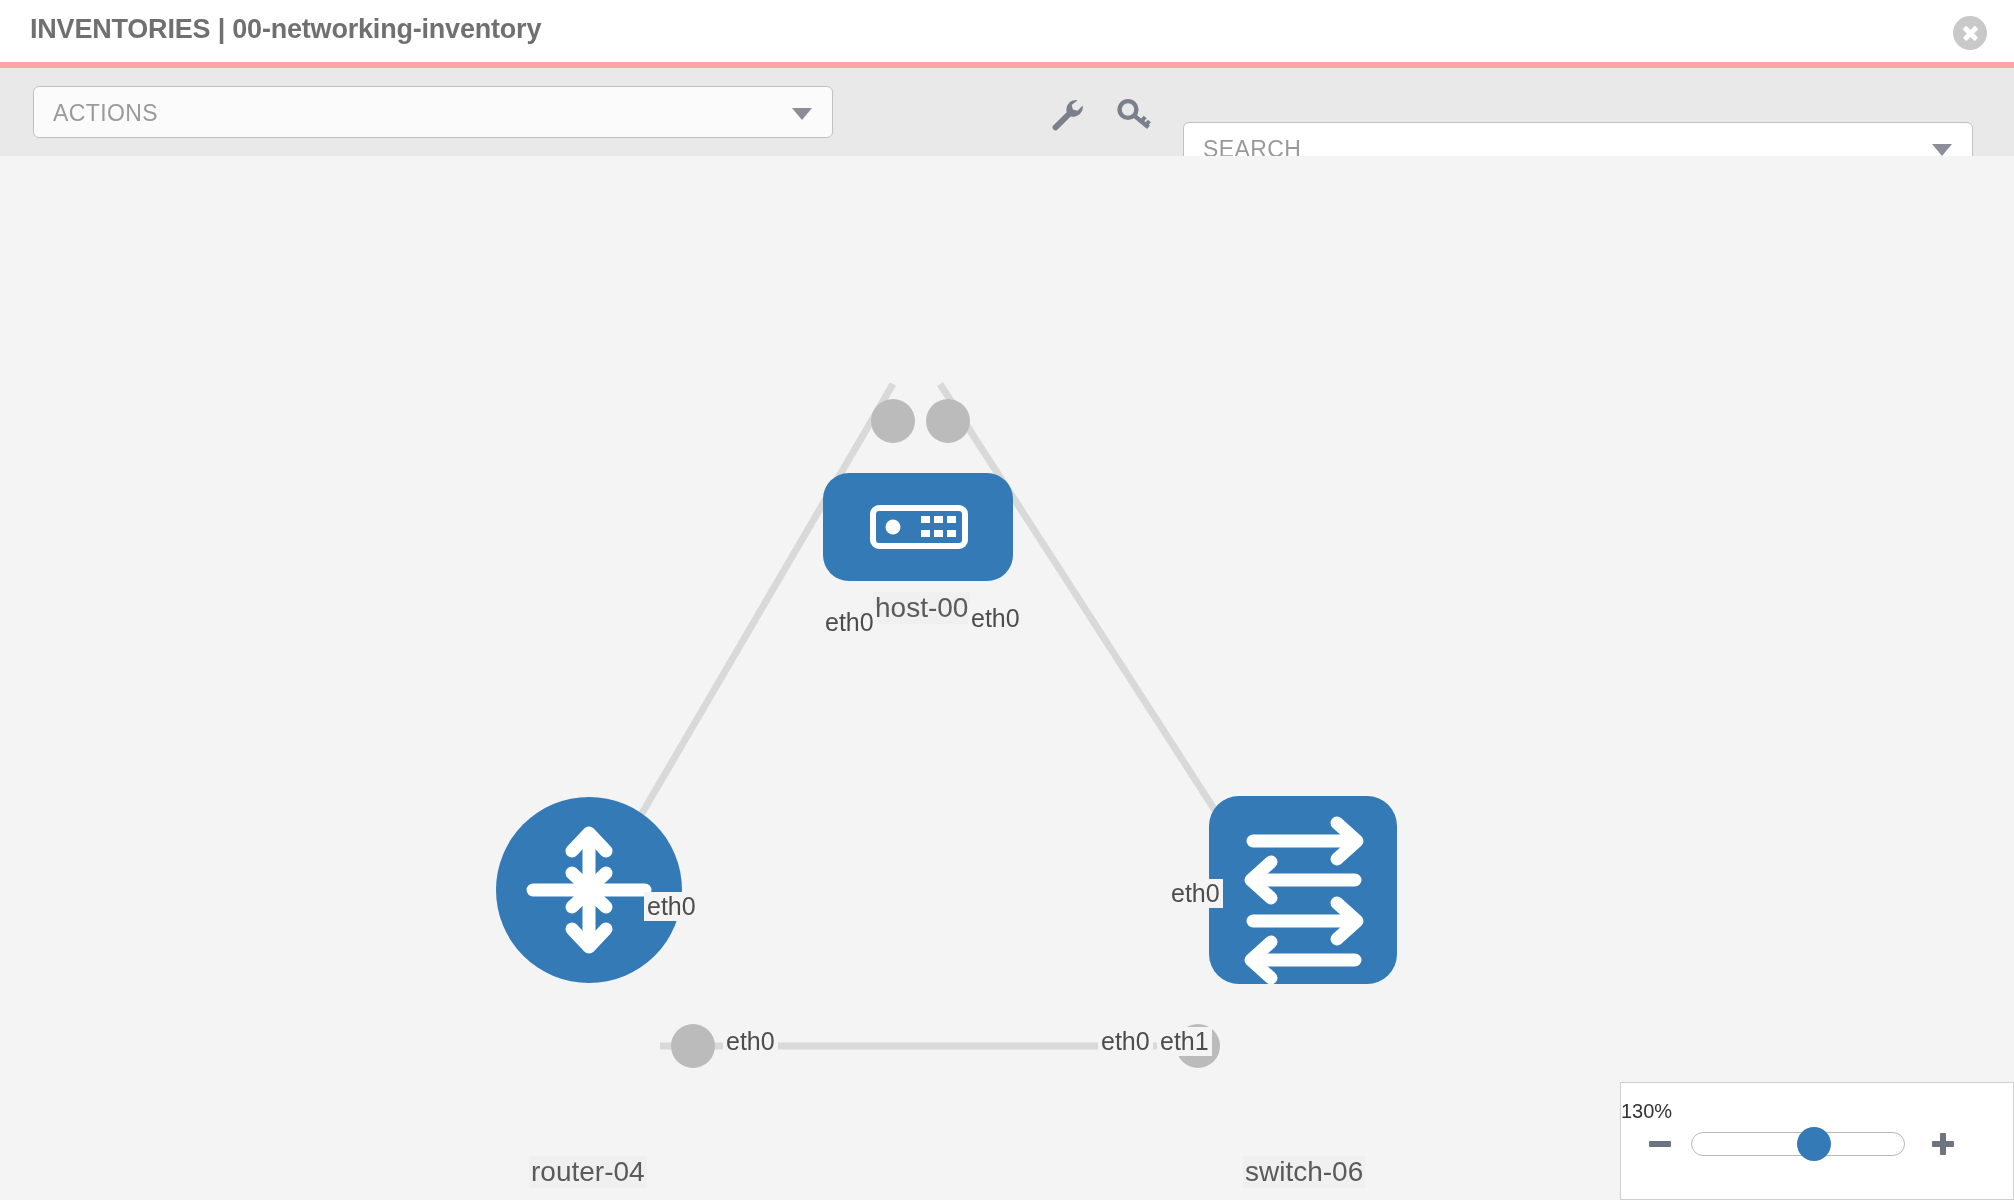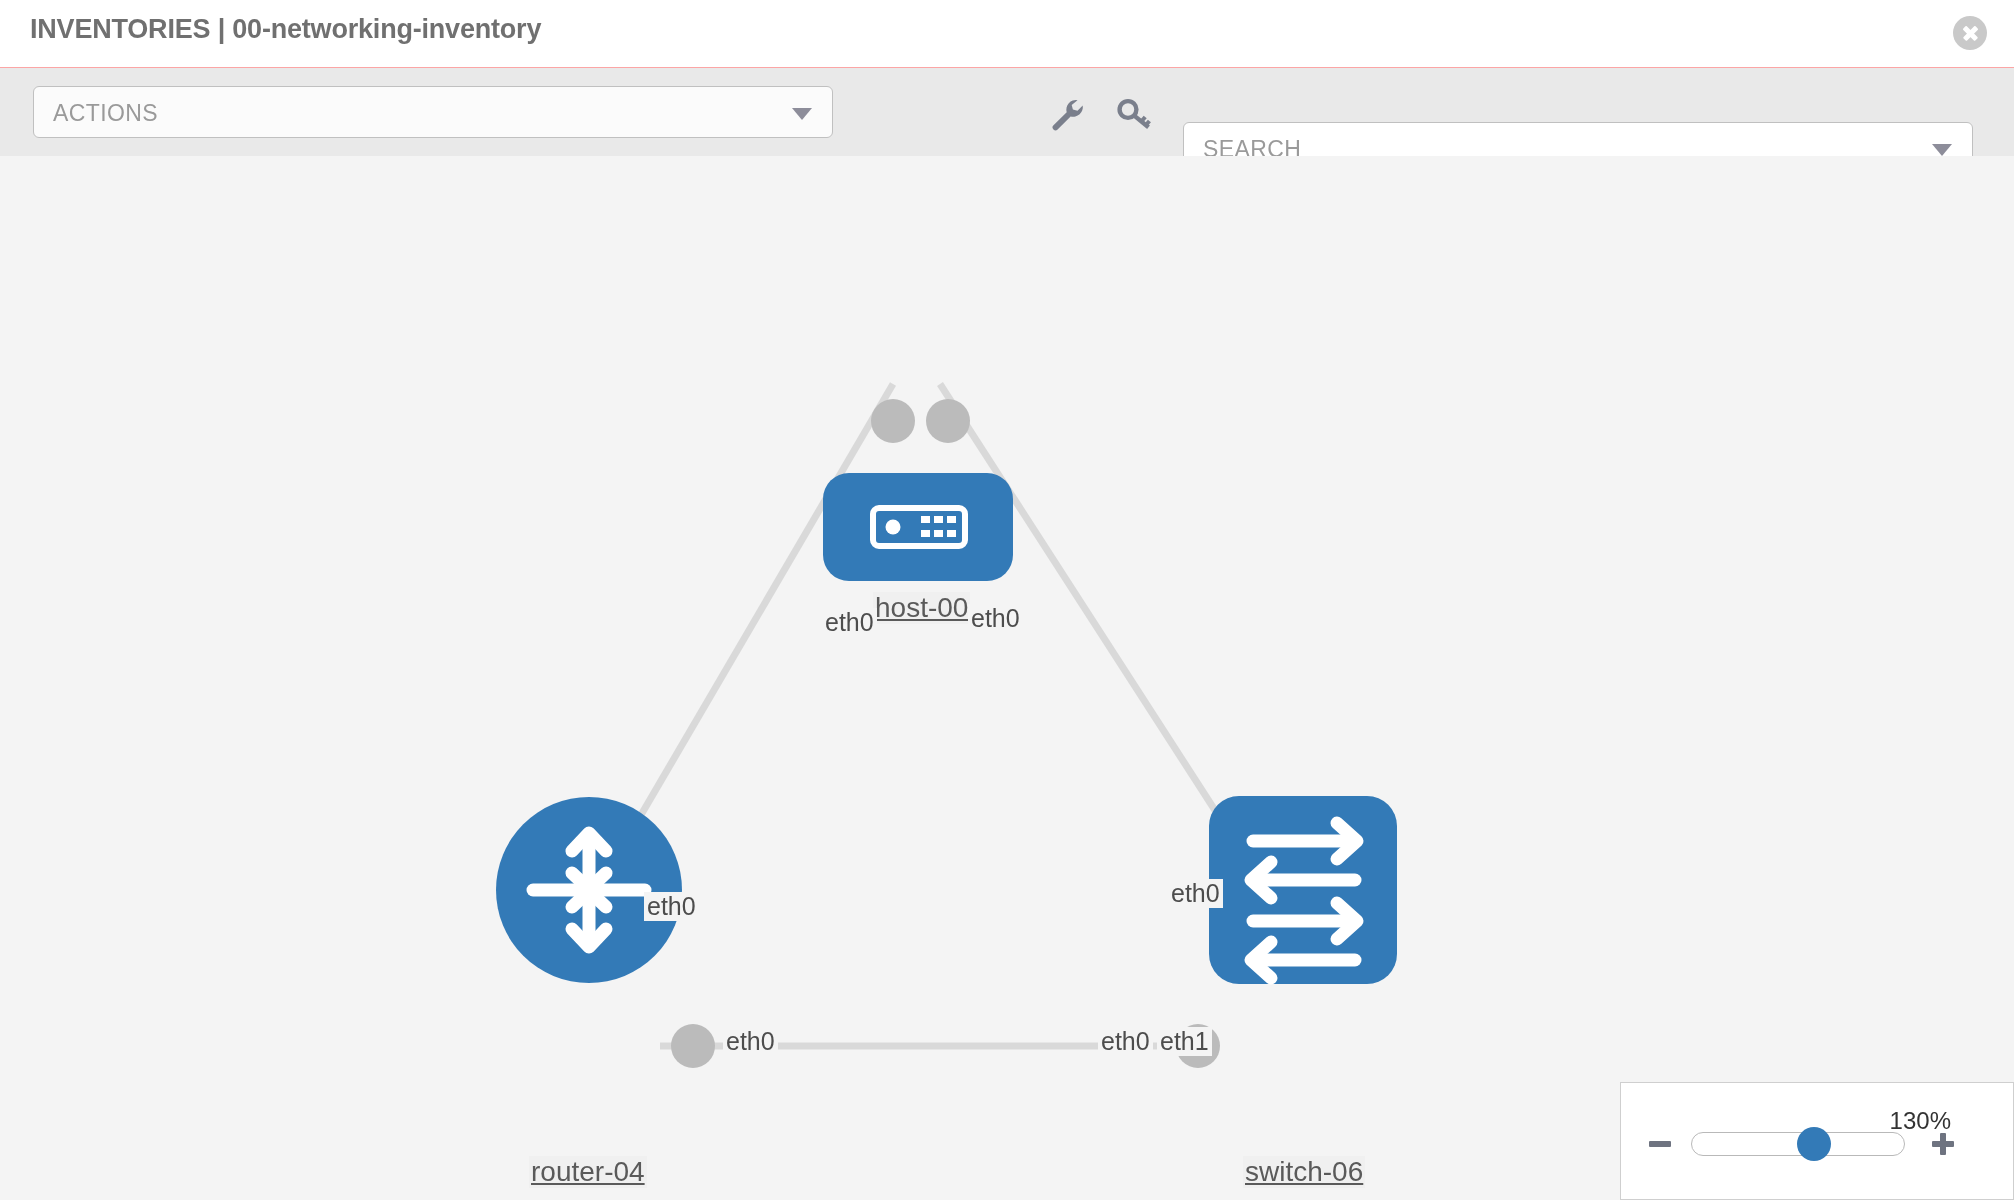--- a/index.html
+++ b/index.html
@@ -15,21 +15,21 @@
     position: relative;
   }
 
   
   .header {
     position: absolute;
     left: 0; top: 0;
     width: 2014px;
     height: 68px;
     background: #ffffff;
-    border-bottom: 1px solid #fca5a5;
+    border-bottom: 6px solid #fca5a5;
     box-sizing: border-box;
   }
   .page-title {
     position: absolute;
     left: 30px;
     top: 14px;
     font-size: 27px;
     font-weight: bold;
     color: #707070;
     letter-spacing: -0.2px;
@@ -146,21 +146,20 @@
     left: 0; top: 0;
   }
 
   .node-label {
     position: absolute;
     font-size: 28px;
     color: #5a5a5a;
     background: #f0f0f0;
     white-space: nowrap;
     padding: 0 2px;
-    text-decoration: underline;
   }
   .iface-label {
     position: absolute;
     font-size: 25px;
     color: #4d4d4d;
     background: #f4f4f4;
     white-space: nowrap;
     padding: 0 3px;
   }
 
@@ -170,25 +169,25 @@
     left: 1620px;
     top: 1082px;
     width: 394px;
     height: 118px;
     background: #ffffff;
     border: 1px solid #cfcfcf;
     box-sizing: border-box;
   }
   .zoom-pct {
     position: absolute;
-    top: 24px;
+    top: 17px;
     left: 0;
     width: 330px;
-    text-align: right;
-    font-size: 24px;
+    text-align: left;
+    font-size: 20px;
     color: #333333;
   }
   .zoom-minus, .zoom-plus {
     position: absolute;
     top: 46px;
     width: 30px;
     height: 30px;
     cursor: pointer;
   }
   .zoom-minus { left: 24px; }

